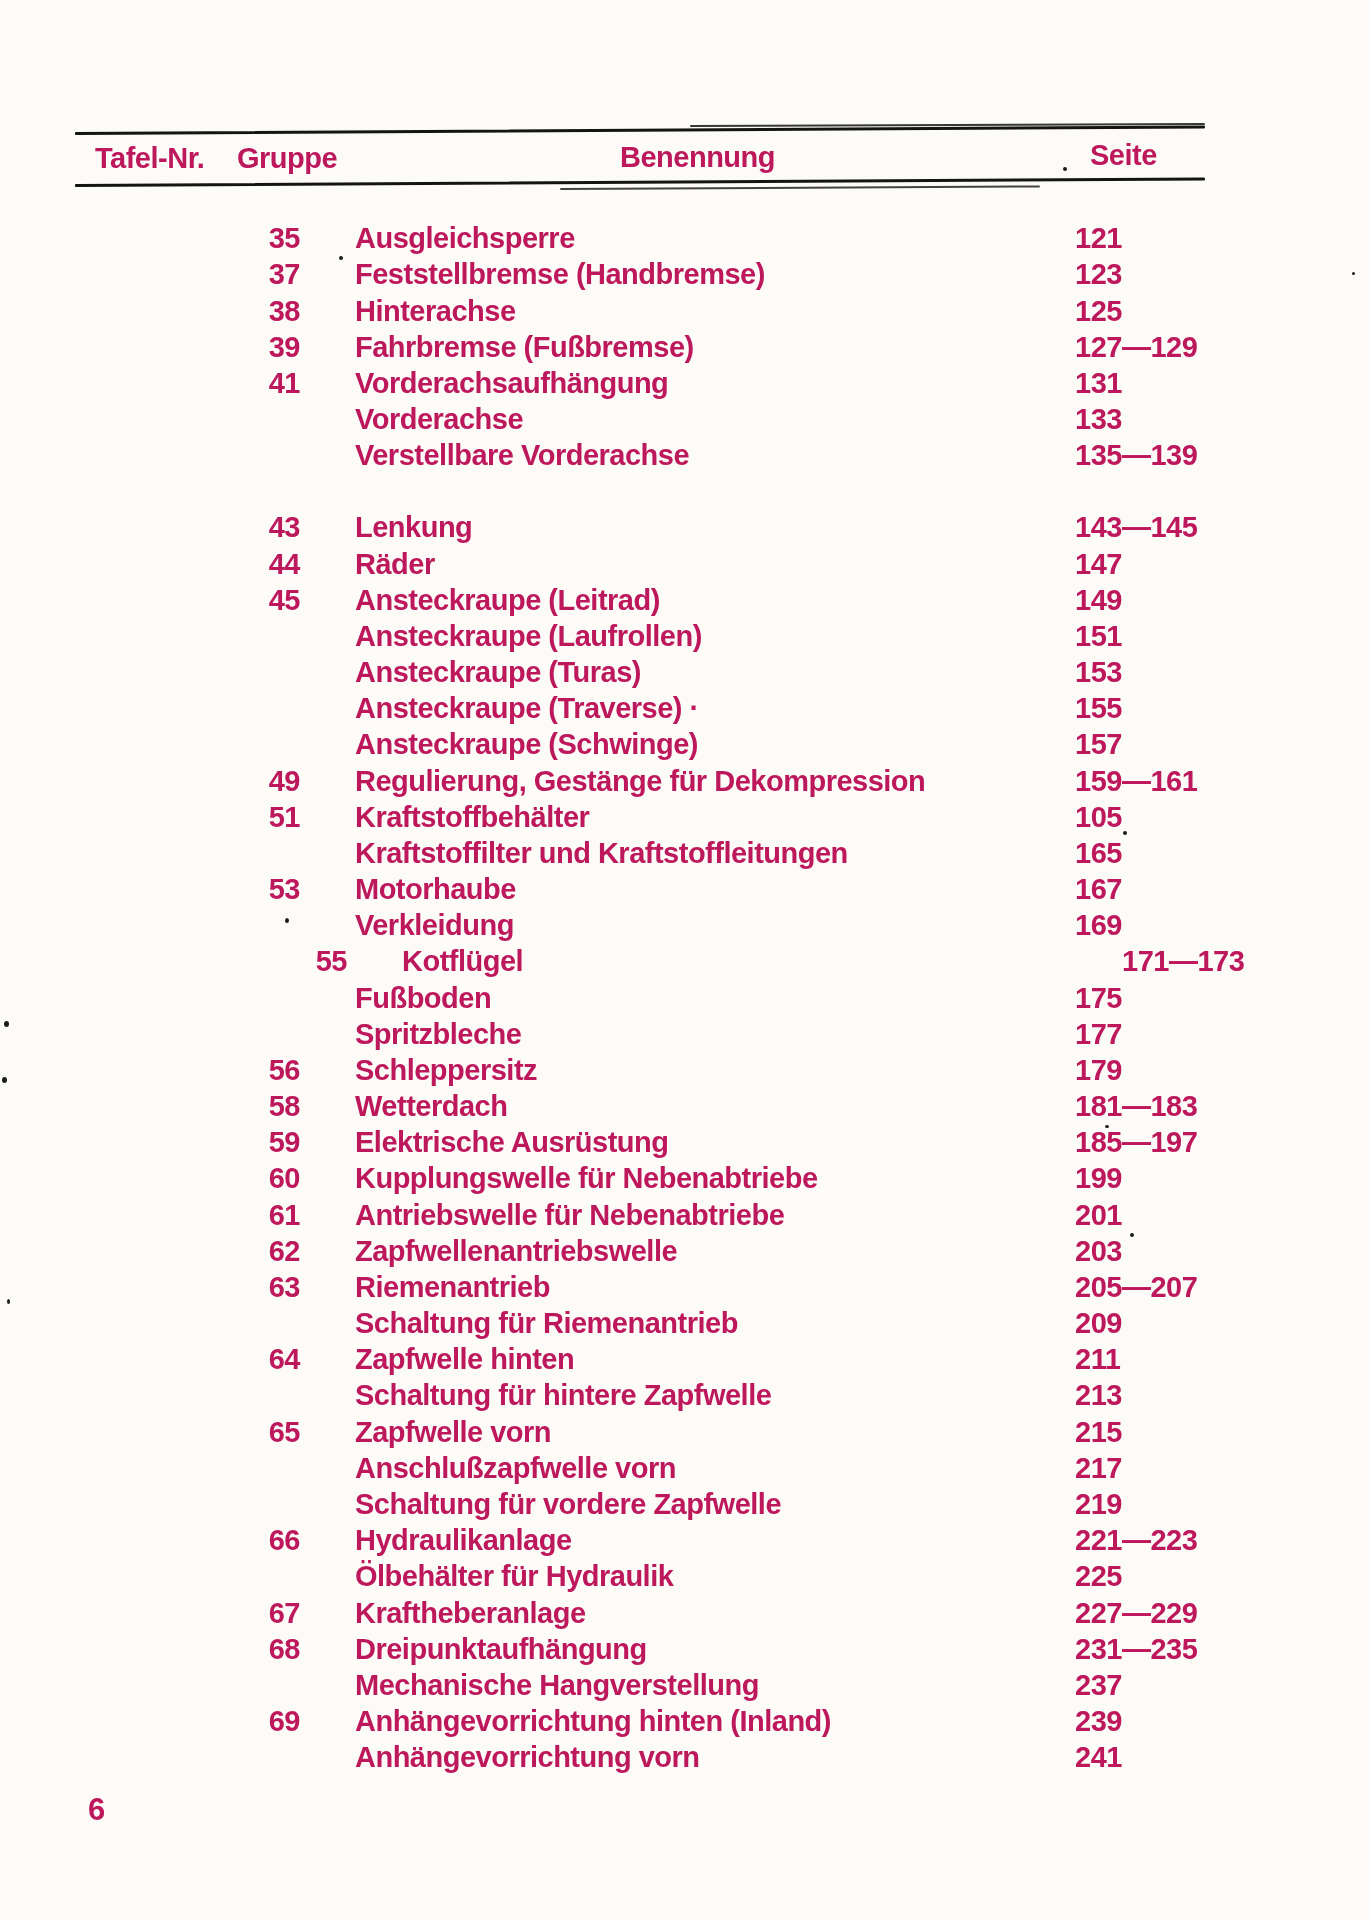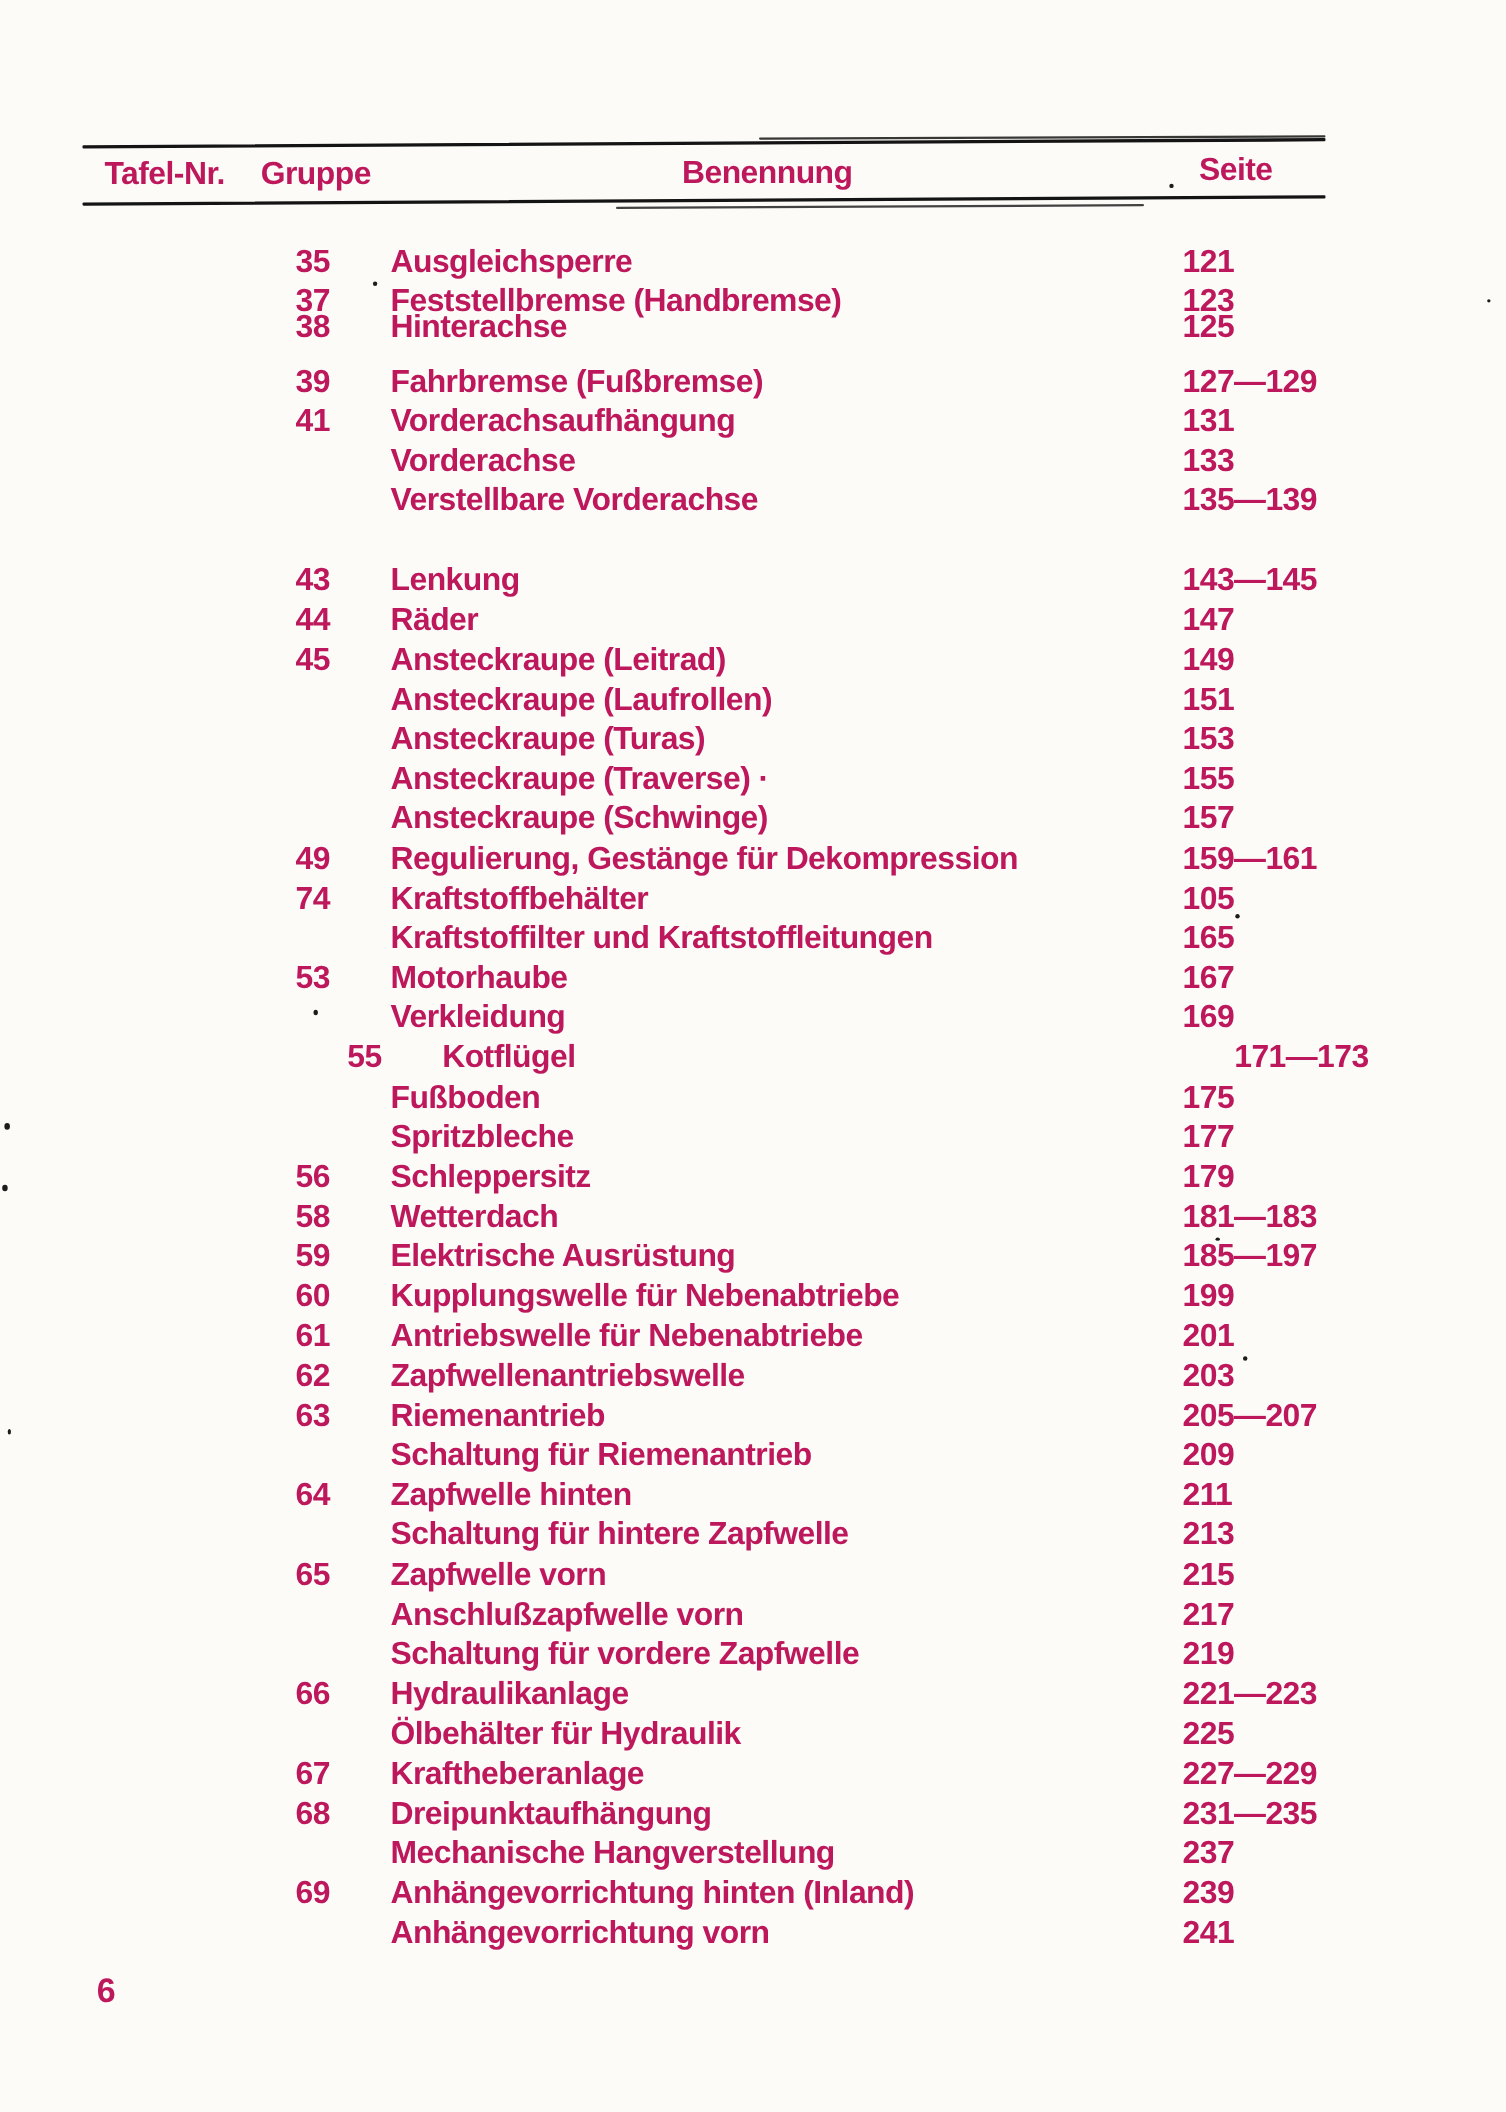--- a/index.html
+++ b/index.html
@@ -63,21 +63,21 @@
       <div class="row" style="top: 220px;">
         <span class="col-gruppe">35</span>
         <span class="col-name">Ausgleichsperre</span>
         <span class="col-seite">121</span>
       </div>
       <div class="row" style="top: 256.2px;">
         <span class="col-gruppe">37</span>
         <span class="col-name">Feststellbremse (Handbremse)</span>
         <span class="col-seite">123</span>
       </div>
-      <div class="row" style="top: 279px;">
+      <div class="row" style="top: 293px;">
         <span class="col-gruppe">38</span>
         <span class="col-name">Hinterachse</span>
         <span class="col-seite">125</span>
       </div>
       <div class="row" style="top: 328.5px;">
         <span class="col-gruppe">39</span>
         <span class="col-name">Fahrbremse (Fußbremse)</span>
         <span class="col-seite">127—129</span>
       </div>
       <div class="row" style="top: 364.7px;">
@@ -129,21 +129,21 @@
         <span class="col-gruppe"></span>
         <span class="col-name">Ansteckraupe (Schwinge)</span>
         <span class="col-seite">157</span>
       </div>
       <div class="row" style="top: 762.6px;">
         <span class="col-gruppe">49</span>
         <span class="col-name">Regulierung, Gestänge für Dekompression</span>
         <span class="col-seite">159—161</span>
       </div>
       <div class="row" style="top: 798.7px;">
-        <span class="col-gruppe">74</span>
+        <span class="col-gruppe">51</span>
         <span class="col-name">Kraftstoffbehälter</span>
         <span class="col-seite">105</span>
       </div>
       <div class="row" style="top: 834.9px;">
         <span class="col-gruppe"></span>
         <span class="col-name">Kraftstoffilter und Kraftstoffleitungen</span>
         <span class="col-seite">165</span>
       </div>
       <div class="row" style="top: 871.1px;">
         <span class="col-gruppe">53</span>

